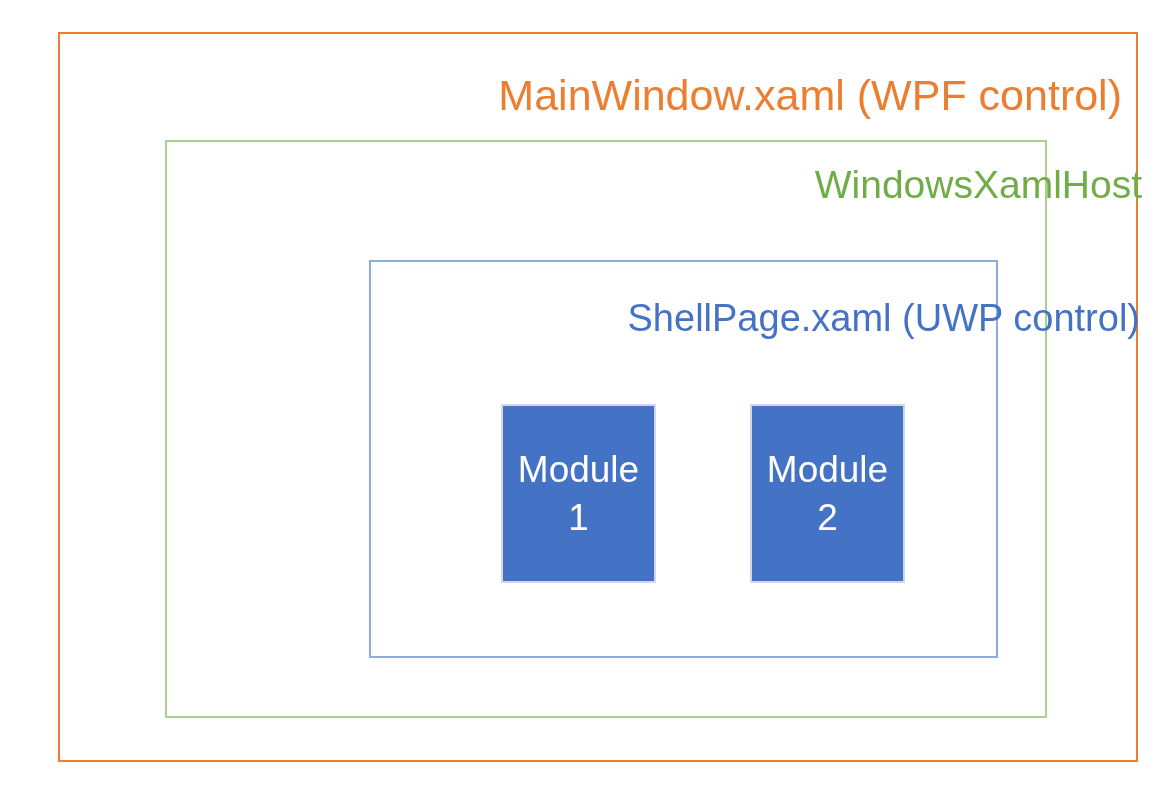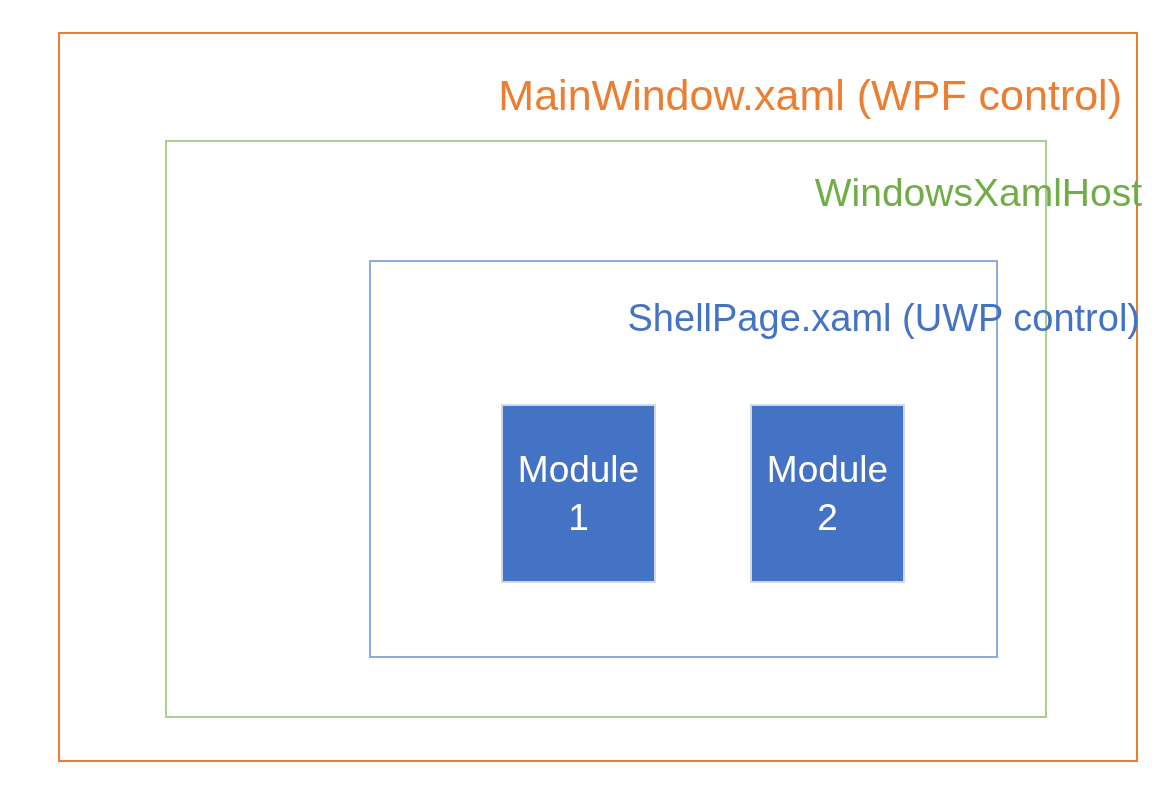--- a/index.html
+++ b/index.html
@@ -66,21 +66,21 @@
     right: 44px;
     top: 64px;
     font-size: 43px;
     color: #ED7D31;
     margin-top: 8px;
   }
 
   .label-middle {
     left: 0;
     right: 24px;
-    top: 172px;
+    top: 164px;
     font-size: 39px;
     color: #70AD47;
   }
 
   .label-inner {
     left: 0;
     right: 26px;
     top: 298px;
     font-size: 38px;
     color: #4472C4;

